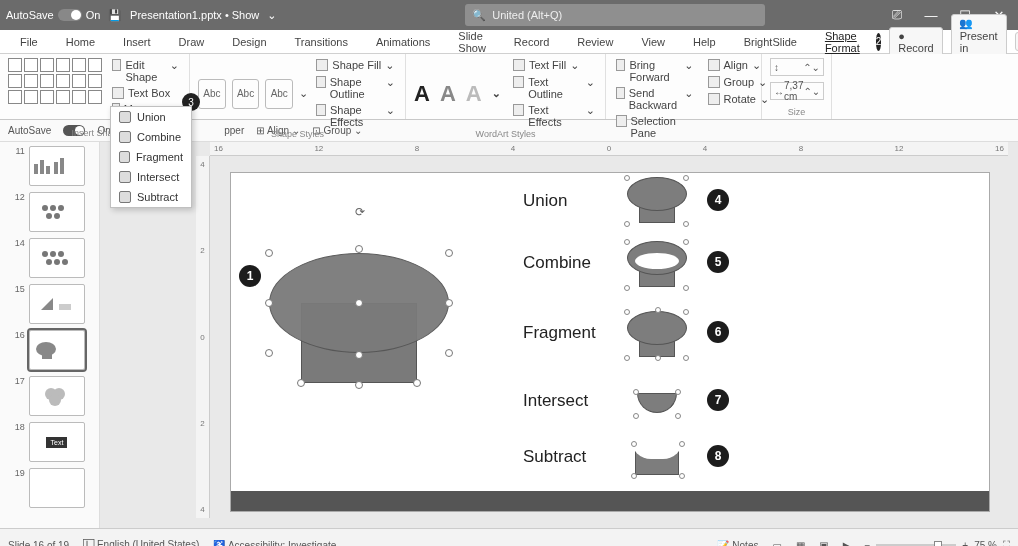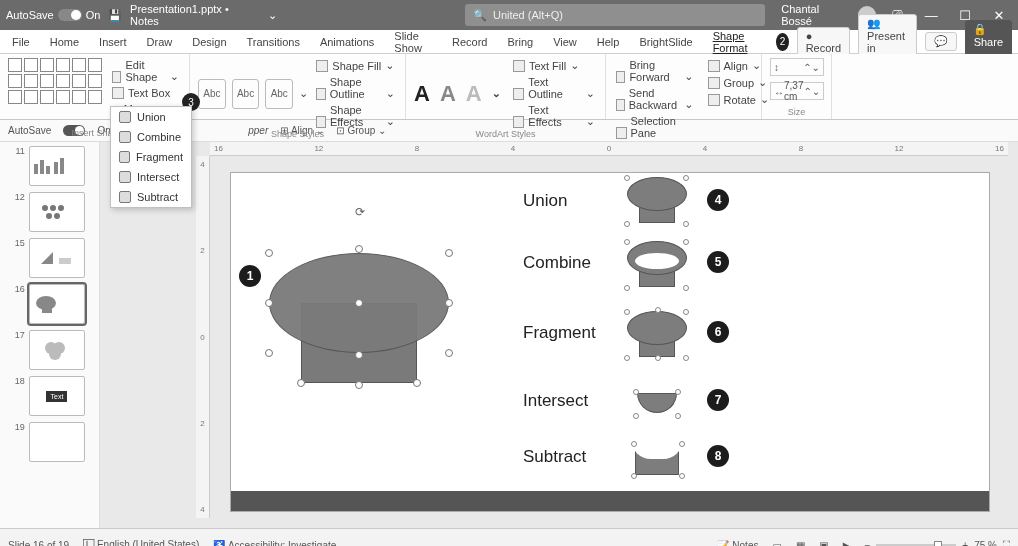--- a/index.html
+++ b/index.html
@@ -10,34 +10,34 @@
   .titlebar .toggle { width:24px; height:12px; background:#4a4a4a; border-radius:6px; display:inline-flex; align-items:center; padding:1px; }
   .titlebar .toggle .knob { width:10px;height:10px;background:#fff;border-radius:50%; }
   .titlebar .toggle.on { background:#888; justify-content:flex-end; }
   .titlebar .searchbox { flex:0 0 300px; margin-left:180px; height:22px; background:#8f8f8f; border-radius:3px; display:flex; align-items:center; padding:0 8px; gap:6px; color:#eee; }
   .titlebar .spacer { flex:1; }
   .titlebar .user { display:flex; align-items:center; gap:6px; }
   .titlebar .avatar { width:18px;height:18px;border-radius:50%;background:#ccc; }
   .titlebar .winbtn { width:26px; text-align:center; font-size:13px; }
   
   .menubar { height:24px; background:#fff; border-bottom:1px solid #d0d0d0; display:flex; align-items:center; font-size:11px; color:#444; padding:0 6px; gap:8px; }
-  .menubar .tab { padding:3px 6px; cursor:default; }
+  .menubar .tab { padding:3px 6px; cursor:default;margin-left:8px; }
   .menubar .tab.active { color:#222; text-decoration:underline; }
   .menubar .callout { width:18px;height:18px;border-radius:50%;background:#222;color:#fff;display:inline-flex;align-items:center;justify-content:center;font-size:10px;margin-left:2px; }
   .menubar .right { margin-left:auto; display:flex; gap:8px; align-items:center; }
   .menubar .btn { border:1px solid #ccc; border-radius:3px; padding:2px 8px; font-size:11px; background:#f7f7f7; }
   .menubar .dark { background:#555;color:#fff;border-color:#555; }
   
   .ribbon { height:66px; border-bottom:1px solid #c8c8c8; background:#fdfdfd; display:flex; font-size:11px; color:#444; position:relative; }
   .ribbon .group { border-right:1px solid #e0e0e0; padding:4px 8px 2px 8px; display:flex; flex-direction:column; justify-content:space-between; }
   .ribbon .group-label { font-size:9px; color:#888; text-align:center; height:10px; }
   .shape-gallery { display:grid; grid-template-columns:repeat(6,14px); grid-auto-rows:14px; gap:2px; }
   .shape-gallery span { border:1px solid #888; background:#fff; }
   .ribbon .stack { display:flex; flex-direction:column; gap:2px; }
-  .ribbon .stack .r { display:flex; align-items:flex-end; gap:4px; padding:1px 2px; }
+  .ribbon .stack .r { display:flex; align-items:flex-start; gap:4px; padding:1px 2px; }
   .ribbon .stack .r .ico { width:12px;height:12px;border:1px solid #999;background:#eee; }
   .ribbon .stylebox { width:34px;height:30px;border:1px solid #bbb;border-radius:3px;display:flex;align-items:center;justify-content:center;font-size:10px;color:#666; }
   .ribbon .wa { display:flex;gap:10px;align-items:center; }
   .ribbon .wa span { font-size:22px; font-weight:bold; }
   .ribbon .size-spin { width:54px;height:18px;border:1px solid #ccc;display:flex;align-items:center;padding:0 3px;font-size:10px;color:#555;justify-content:space-between; }
   .callout3 { position:absolute; left:182px; top:39px; width:18px;height:18px;border-radius:50%;background:#222;color:#fff;display:flex;align-items:center;justify-content:center;font-size:10px;z-index:50; }
   
   .subrow { height:22px; background:#fafafa; border-bottom:1px solid #ddd; display:flex; align-items:center; font-size:10px; color:#555; padding:0 8px; gap:12px; }
   .subrow .toggle2 { width:22px;height:11px;background:#555;border-radius:6px;display:inline-flex;align-items:center;justify-content:flex-end;padding:1px; }
   .subrow .toggle2 .knob{width:9px;height:9px;background:#fff;border-radius:50%;}
@@ -82,48 +82,44 @@
 
 <div class="titlebar">
   <div class="autos">
     <span>AutoSave</span>
     <span class="toggle on">
         <span class="knob"></span>
       </span>
     <span>On</span>
   </div>
   <span>💾</span>
-  <span>Presentation1.pptx • Notes</span>
+  <span>Presentation1.pptx • Show</span>
     <span>⌄</span>
   <div class="searchbox">
     <span>🔍</span>
     <span>United (Alt+Q)</span>
   </div>
   <div class="spacer"></div>
-  <div class="user">
-    <span>Chantal Bossé</span>
-    <span class="avatar"></span>
-  </div>
   <span class="winbtn">⎚</span>
   <span class="winbtn">—</span>
   <span class="winbtn">☐</span>
   <span class="winbtn">✕</span>
 </div>
 
 <div class="menubar">
   <span class="tab">File</span>
   <span class="tab">Home</span>
   <span class="tab">Insert</span>
   <span class="tab">Draw</span>
   <span class="tab">Design</span>
   <span class="tab">Transitions</span>
   <span class="tab">Animations</span>
   <span class="tab">Slide Show</span>
   <span class="tab">Record</span>
-  <span class="tab">Bring</span>
+  <span class="tab">Review</span>
   <span class="tab">View</span>
   <span class="tab">Help</span>
   <span class="tab">BrightSlide</span>
   <span class="tab active">Shape Format</span>
   <span class="callout">2</span>
   <div class="right">
     <span class="btn">● <span>Record</span></span>
     <span class="btn">👥 <span>Present in Teams</span></span>
     <span class="btn">💬</span>
     <span class="btn dark">🔒 <span>Share</span> ⌄</span>
@@ -230,21 +226,21 @@
   <span class="callout3">3</span>
 </div>
 
 <div class="subrow">
   <span>AutoSave</span>
   <span class="toggle2">
       <span class="knob"></span>
     </span>
   <span>On</span>
   <span>↺ <span>Und</span></span>
-  <span style="margin-left:84px;font-style:italic;">pper</span>
+  <span style="margin-left:60px;">pper</span>
   <span>⊞ <span>Align</span> ⌄</span>
   <span>⊡ <span>Group</span> ⌄</span>
 </div>
 
 <div class="mergedrop">
   <div class="item">
       <span class="ic"></span>
       <span>Union</span>
     </div>
   <div class="item">
@@ -281,20 +277,33 @@
       </div>
     <div class="slide">
         <div class="num">12</div>
         <div class="s">
           <svg width="40" height="24">
             <circle cx="8" cy="8" r="3" fill="#777"></circle>
             <circle cx="16" cy="8" r="3" fill="#777"></circle>
             <circle cx="24" cy="8" r="3" fill="#777"></circle>
             <circle cx="12" cy="16" r="3" fill="#777"></circle>
             <circle cx="20" cy="16" r="3" fill="#777"></circle>
+          </svg>
+        </div>
+      </div>
+    <div class="slide">
+        <div class="num">14</div>
+        <div class="s">
+          <svg width="40" height="24">
+            <circle cx="8" cy="8" r="3" fill="#777"></circle>
+            <circle cx="16" cy="8" r="3" fill="#777"></circle>
+            <circle cx="24" cy="8" r="3" fill="#777"></circle>
+            <circle cx="12" cy="16" r="3" fill="#777"></circle>
+            <circle cx="20" cy="16" r="3" fill="#777"></circle>
+            <circle cx="28" cy="16" r="3" fill="#777"></circle>
           </svg>
         </div>
       </div>
     <div class="slide">
         <div class="num">15</div>
         <div class="s">
           <svg width="40" height="20">
             <polygon points="4,16 16,4 16,16" fill="#888"></polygon>
             <rect x="22" y="10" width="12" height="6" fill="#ccc"></rect>
           </svg>

